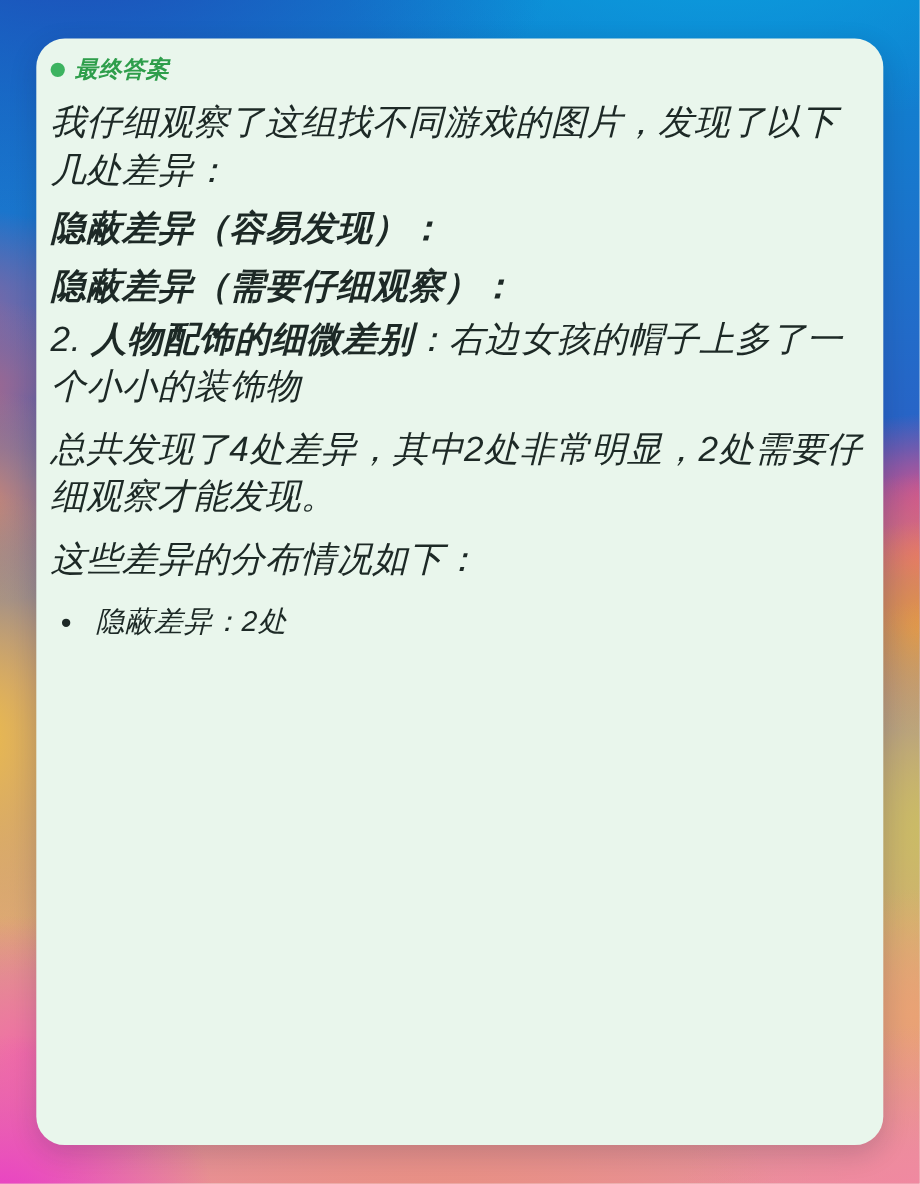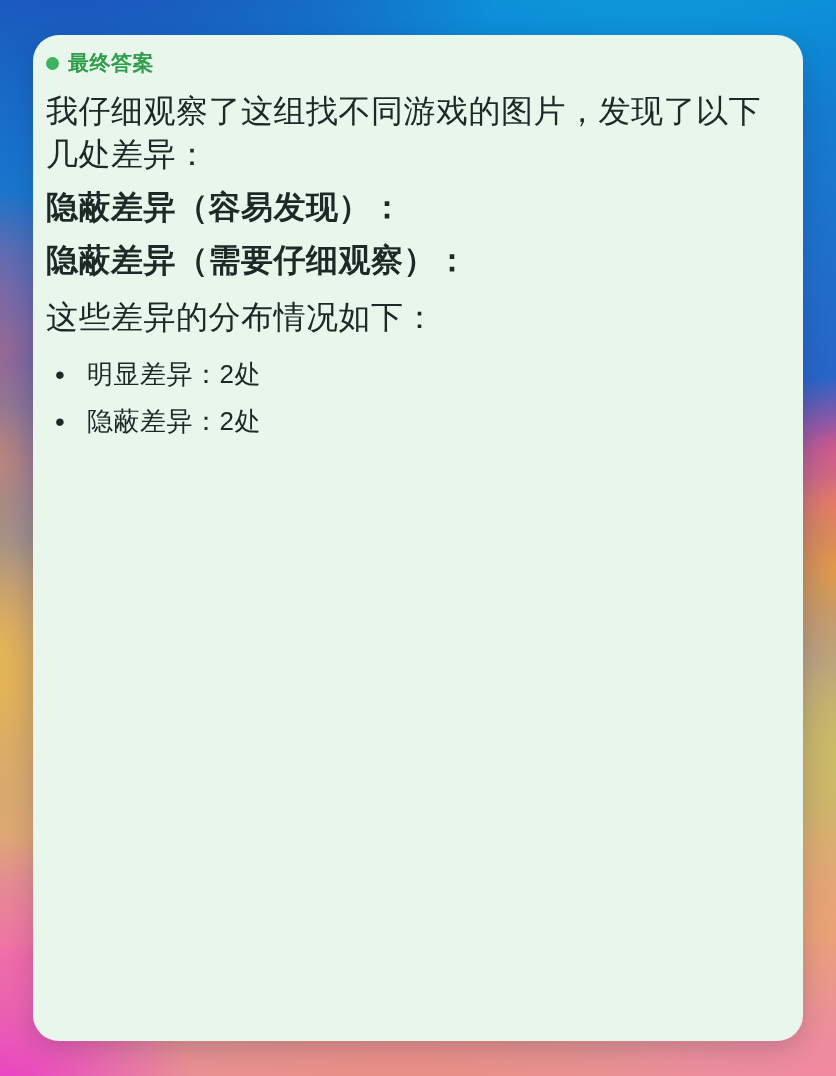--- a/index.html
+++ b/index.html
@@ -26,20 +26,21 @@
       radial-gradient(ellipse 700px 430px at 8% -8%, #2243b4 0%, rgba(34,67,180,0) 65%),
       radial-gradient(ellipse 520px 270px at 78% -6%, #0c9ede 0%, rgba(12,158,222,0) 70%),
       linear-gradient(180deg, #0c86d2 0%, #2a62c6 38%, #9a7ba4 58%, #d8a37e 78%, #e9909b 100%);
   }
   .card{
     position:absolute;left:33px;top:35px;width:770px;height:1006px;
     box-sizing:border-box;background:#e9f6ec;border-radius:26px;
     padding:15px 13px 30px 13px;
     display:flex;flex-direction:column;
     box-shadow:0 8px 24px rgba(20,20,60,0.18);
+    font-style:italic;
   }
   .label-row{display:flex;align-items:center;gap:9px;height:26px;flex:0 0 auto;}
   .dot{width:13px;height:13px;border-radius:50%;background:#3db360;flex:0 0 auto;}
   .label-text{font-size:21px;font-weight:700;color:#2e9e4b;letter-spacing:0.5px;}
   .card p{
     margin:0;font-size:32px;line-height:43px;color:#1d2926;
     letter-spacing:0.5px;overflow-wrap:break-word;word-break:break-all;
   }
   .p{margin-top:14px !important;}
   .hd{margin-top:10px !important;font-weight:700;}
@@ -69,24 +70,25 @@
 
     <p class="p">我仔细观察了这组找不同游戏的图片，发现了以下几处差异：</p>
 
     <p class="hd">隐蔽差异（容易发现）：</p>
 
 
 
     <p class="hd">隐蔽差异（需要仔细观察）：</p>
 
 
+    <p class="item"><span>2. </span><strong>人物配饰的细微差别</strong><span>：右边女孩的帽子上多了一个小小的装饰物</span></p>
 
+    <p class="p">总共发现了4处差异，其中2处非常明显，2处需要仔细观察才能发现。</p>
 
     <p class="p">这些差异的分布情况如下：</p>
 
     <ul class="dist">
-      <li>明显差异：2处</li>
       <li>隐蔽差异：2处</li>
     </ul>
 
 
   </div>
 </div>
 
 </body></html>

